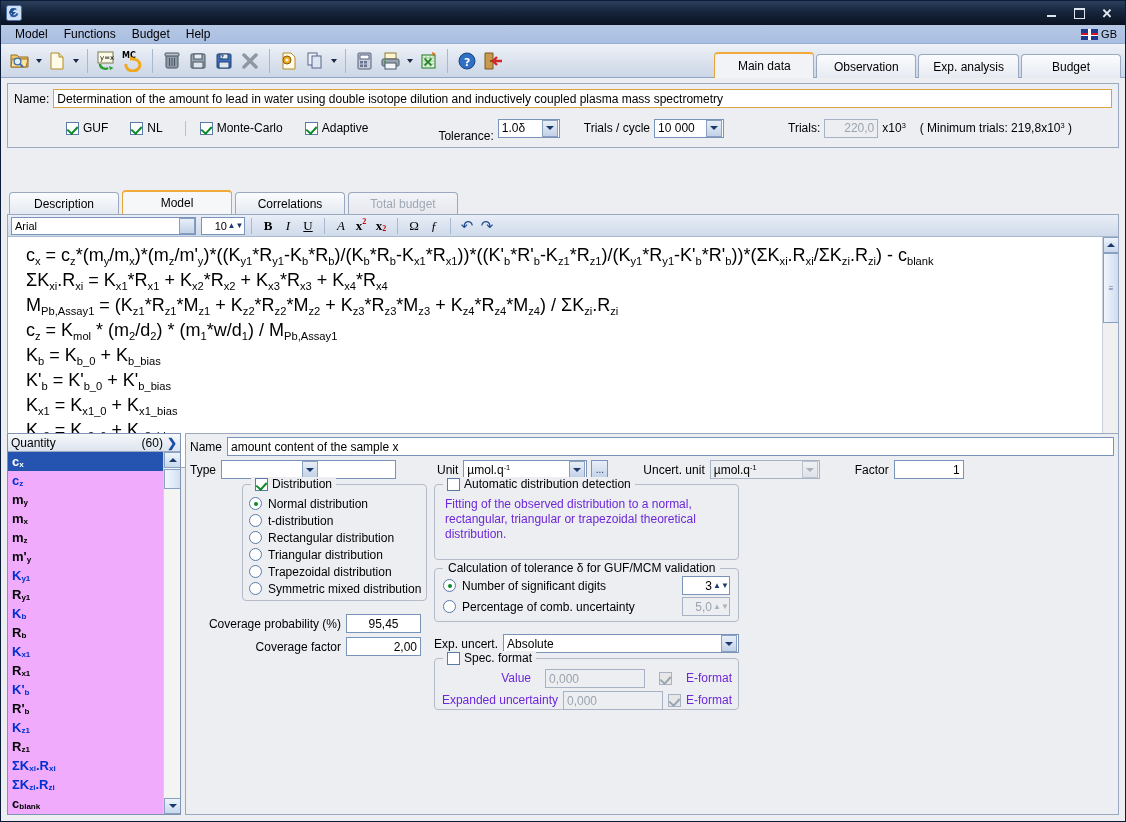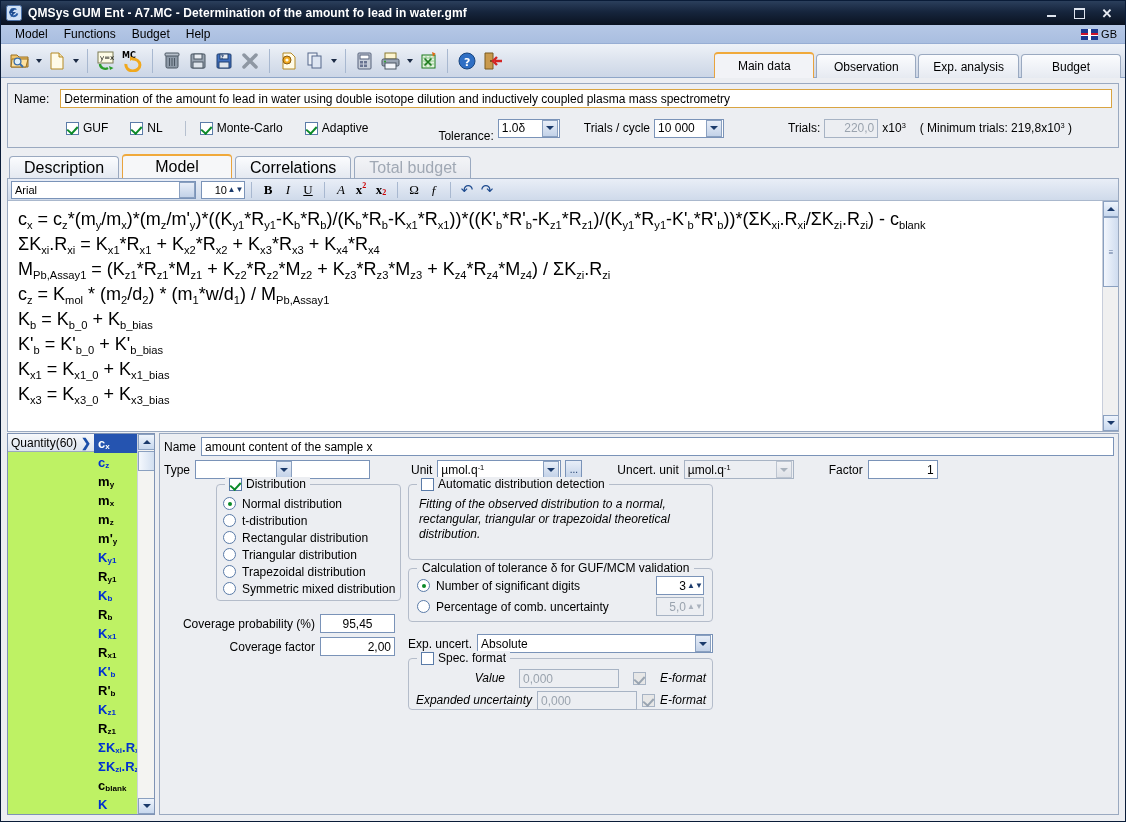--- a/index.html
+++ b/index.html
@@ -48,21 +48,21 @@
 
   
   .maintabs { position:absolute; right:4px; bottom:-1px; display:flex; align-items:flex-end; gap:2px; }
   .mt { height:24px; min-width:100px; padding:8px 14px; display:flex; align-items:center; justify-content:center;
         font-size:12px; background:linear-gradient(180deg,#fbfcfe 0%,#e6eaf1 100%);
         border:1px solid #9aa9c0; border-bottom:none; border-radius:4px 4px 0 0; }
   .mt.active { background:#f2f3f7; border-color:#e8a33d; border-top:2px solid #f0a93b; height:26px; font-weight:normal; }
 
   
   .namepanel { margin:5px 6px 0 6px; background:#eceef2; border:1px solid #9aa9c0; padding:5px 6px 4px 6px; }
-  .row1 { display:flex; align-items:center; gap:11px; }
+  .row1 { display:flex; align-items:center; gap:4px; }
   .lbl { font-size:12px; white-space:nowrap; }
   .inp { border:1px solid #d9a441; background:#fff; height:19px; padding:1px 3px; font-size:12px;
          font-family:"Liberation Sans",sans-serif; outline:none; }
   .name-input { flex:1; }
   .row2 { display:flex; align-items:center; gap:0px; margin-top:5px; padding-left:52px; }
   .ck { display:flex; align-items:center; gap:4px; margin-right:22px; }
   .box { width:13px; height:13px; border:1px solid #5a7ba8; background:#fff; position:relative; flex:0 0 auto; }
   .box.checked::after { content:""; position:absolute; left:2px; top:1px; width:5px; height:8px;
         border:solid #0b8a28; border-width:0 2px 2px 0; transform:rotate(42deg); }
   .box.dis { background:#e7e7e7; border-color:#a7b3c4; }
@@ -76,22 +76,22 @@
   .combo .arrow::after { content:""; border-left:4px solid transparent; border-right:4px solid transparent; border-top:4px solid #1b3a6b; }
   .combo.dis { background:#eceef2; color:#9aa3ae; border-color:#a7b3c4; }
   .combo.dis .arrow { background:linear-gradient(180deg,#f0f1f4,#dfe2e8); border-color:#bcc4d0; }
   .combo.dis .arrow::after { border-top-color:#a9b2bd; }
   .ro-inp { height:19px; border:1px solid #a7b3c4; background:#eceef2; color:#9aa3ae; font-size:12px;
             text-align:right; padding:1px 3px; }
 
   
   .subtabs { display:flex; align-items:flex-end; margin:6px 0 0 8px; gap:3px; position:relative; z-index:2; }
   .st { height:22px; min-width:110px; padding:0 14px; display:flex; align-items:center; justify-content:center;
-        font-size:16px; background:linear-gradient(180deg,#fbfcfe,#e4e9f1); border:1px solid #9aa9c0;
-        border-bottom:none; border-radius:4px 4px 0 0; }
+        font-size:12px; background:linear-gradient(180deg,#fbfcfe,#e4e9f1); border:1px solid #9aa9c0;
+        border-bottom:none; border-radius:4px 4px 0 0;margin-top:36px; }
   .st.active { background:#f6f7f9; border-color:#e8a33d; border-top:2px solid #f0a93b; height:24px; }
   .st.disabled { color:#a0a8b4; background:linear-gradient(180deg,#f3f4f7,#e6e8ee); }
 
   
   .editor { margin:0 6px; border:1px solid #9aa9c0; background:#fff; }
   .fmtbar { height:22px; background:linear-gradient(180deg,#e9eef7,#cfdaea); display:flex; align-items:center;
             padding:0 3px; gap:0; border-bottom:1px solid #aab8cd; }
   .fontsel { width:185px; height:18px; border:1px solid #7a93b8; background:#fff; display:flex; align-items:center;
              font-size:11px; padding-left:3px; }
   .fontsel .arrow { margin-left:auto; }
@@ -103,37 +103,37 @@
   .fb { min-width:20px; height:18px; display:flex; align-items:center; justify-content:center;
         font-size:13px; padding:0 3px; }
   .fb.bold { font-weight:bold; font-family:"Liberation Serif", serif; }
   .fb.ital { font-style:italic; font-family:"Liberation Serif", serif; }
   .fb.und  { text-decoration:underline; font-family:"Liberation Serif", serif; }
   .fb.serif{ font-family:"Liberation Serif", serif; }
   .undo { font-size:15px; color:#1e4b8f; }
 
   .formula { position:relative; height:230px; background:#fff; overflow:hidden; }
   .formula-body { padding:6px 10px; font-size:18px; line-height:25px; font-family:"Liberation Sans", sans-serif;
-                  white-space:nowrap; }
+                  white-space:nowrap;margin-left:8px; }
   .formula-body div { height:25px; }
   sub { font-size:.62em; vertical-align:baseline; position:relative; top:.32em; }
   sup { font-size:.62em; vertical-align:baseline; position:relative; top:-.5em; }
   .vscroll { position:absolute; right:0; top:0; width:16px; height:100%; background:#f0f0f0; border-left:1px solid #c8cedb; }
   .vs-btn { width:16px; height:16px; background:linear-gradient(180deg,#eef4fc,#c8d8ee); border:1px solid #8aa0c0;
             display:flex; align-items:center; justify-content:center; }
   .vs-btn.bottom { position:absolute; bottom:0; }
   .arr-up::after { content:""; border-left:4px solid transparent; border-right:4px solid transparent; border-bottom:4px solid #1b3a6b; }
   .arr-dn::after { content:""; border-left:4px solid transparent; border-right:4px solid transparent; border-top:4px solid #1b3a6b; }
   .vs-thumb { position:absolute; left:0; top:16px; width:16px; height:70px;
               background:linear-gradient(90deg,#f2f6fd,#cfdcef); border:1px solid #8aa0c0; }
   .vs-grip { position:absolute; left:0; right:0; top:50%; margin-top:-4px; text-align:center; font-size:8px; color:#5b7098; }
 
   
   .lower { position:absolute; left:6px; right:6px; top:432px; bottom:6px; display:flex; }
-  .qlist { width:148px; border:1px solid #7f93b4; background:#bef264; display:flex; flex-direction:row; }
+  .qlist { width:174px; border:1px solid #7f93b4; background:#f0abfc; display:flex; flex-direction:column; }
   .qhead { height:18px; background:linear-gradient(180deg,#f6f8fb,#dde4ee); border-bottom:1px solid #9aa9c0;
            display:flex; align-items:center; padding:0 3px; font-size:12px; }
   .qhead .count { margin-left:auto; margin-right:4px; }
   .qhead .expand { color:#1b4fa8; font-size:12px; font-weight:bold; }
   .qbody { flex:1; position:relative; overflow:hidden; }
   .qitems { position:absolute; left:0; top:0; right:17px; bottom:0; }
   .qi { height:19px; padding:1px 4px; font-size:13px; font-weight:bold; color:#000; display:flex; align-items:center; }
   .qi.blue { color:#0030d0; }
   .qi.sel { background:#2554b0; color:#fff; }
   .qscroll { position:absolute; right:0; top:0; width:17px; bottom:0; background:#f4f4f2; border-left:1px solid #ccd3de; }
@@ -150,21 +150,21 @@
 
   .gbox { border:1px solid #b4bcca; border-radius:4px; position:absolute; }
   .gtitle { position:absolute; top:-8px; left:8px; background:#eceef2; padding:0 4px; display:flex;
             align-items:center; gap:4px; font-size:12px; white-space:nowrap; }
   .gtitle.plain { padding:0 5px; }
   .radio { width:13px; height:13px; border-radius:50%; border:1px solid #5a7ba8; background:#fff;
            position:relative; flex:0 0 auto; }
   .radio.on::after { content:""; position:absolute; left:3.5px; top:3.5px; width:4px; height:4px;
                      border-radius:50%; background:#0b8a28; }
   .opt { display:flex; align-items:center; gap:6px; height:17px; font-size:12px; }
-  .dimtext { color:#000000; font-size:12px; line-height:15px;font-style:italic; }
+  .dimtext { color:#6d28d9; font-size:12px; line-height:15px; }
   .spinbox { height:19px; border:1px solid #7a93b8; background:#fff; display:inline-flex; align-items:center;
              justify-content:flex-end; font-size:12px; padding-right:1px; }
   .spinbox.dis { background:#eceef2; color:#9aa3ae; border-color:#a7b3c4; }
   .spin2 { width:14px; height:17px; margin-left:2px; display:flex; flex-direction:column; align-items:center;
            justify-content:center; color:#1b3a6b; font-size:8px; line-height:7px; flex:0 0 auto; }
   .spinbox.dis .spin2 { color:#aab2bd; }
   .txt-r { text-align:right; }
 
   .bottombar { position:absolute; left:4px; right:4px; bottom:4px; top:748px; }
 </style>
@@ -174,21 +174,20 @@
 <div class="app">
 
   <div class="titlebar">
     <span class="tb-icon">
       <svg width="16" height="16" viewBox="0 0 16 16">
         <rect x="0.5" y="0.5" width="15" height="15" rx="2" fill="#cfe0f5" stroke="#4a6fa5"></rect>
         <path d="M11 4.2a4.6 4.6 0 1 0 1.3 4.6L10.6 8A2.9 2.9 0 1 1 9.6 5z" fill="#2a5fa8"></path>
         <path d="M5 3.5 L9.5 3.5 L6.5 7 L10 7 L4.5 12.5 L6 8 L3 8 Z" fill="#1f4d8f"></path>
       </svg>
     </span>
-    <span class="tb-title">QMSys GUM Ent - A7.MC - Determination of the amount fo lead in water.gmf</span>
     <span class="tb-btns">
       <span class="tb-btn min"></span>
       <span class="tb-btn max"></span>
       <span class="tb-btn cls">✕</span>
     </span>
   </div>
 
   <div class="menubar">
     <span class="mi">Model</span>
     <span class="mi">Functions</span>

